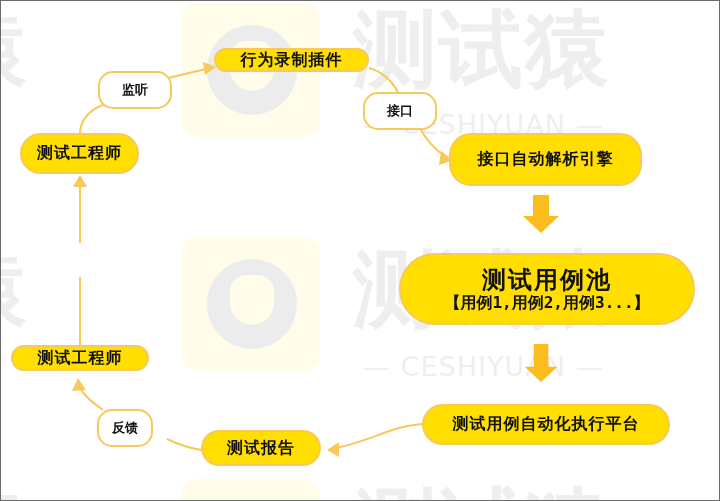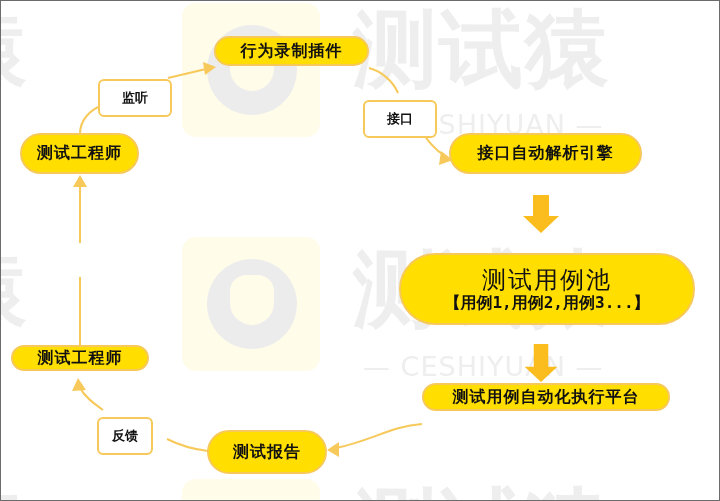--- a/index.html
+++ b/index.html
@@ -7,23 +7,23 @@
     .frame { position:absolute; left:0; top:0; width:718px; height:499px; border:1px solid #6b6b6b; box-sizing:content-box; background:#fff; overflow:hidden; }
     .wm-text { position:absolute; color:#eeeeee; font-weight:bold; white-space:nowrap; font-family:"DejaVu Sans",sans-serif; user-select:none; }
     .wm-big { font-size:84px; letter-spacing:2px; }
     .wm-small { font-size:27px; font-weight:normal; letter-spacing:1px; }
     .wm-logo { position:absolute; width:138px; height:134px; border-radius:14px; background:#fffcea; }
     .wm-logo .ring { position:absolute; left:25px; top:22px; width:90px; height:90px; border-radius:50%; background:#ececec; }
     .wm-logo .inner { position:absolute; left:48px; top:38px; width:44px; height:50px; border-radius:16px 16px 22px 22px; background:#fffcea; }
     svg.edges { position:absolute; left:0; top:0; width:720px; height:501px; }
     .node { position:absolute; box-sizing:border-box; display:flex; align-items:center; justify-content:center; background:#ffde00; border:2px solid #f7c95a; border-radius:22px; color:#111; font-weight:bold; white-space:nowrap; }
     .node span { font-size:16px; letter-spacing:1px; }
-    .label { position:absolute; box-sizing:border-box; display:flex; align-items:center; justify-content:center; background:#ffffff; border:2px solid #f7c95a; border-radius:6px; color:#111; font-size:13px; font-weight:bold; white-space:nowrap;margin-top:8px; }
+    .label { position:absolute; box-sizing:border-box; display:flex; align-items:center; justify-content:center; background:#ffffff; border:2px solid #f7c95a; border-radius:15px; color:#111; font-size:13px; font-weight:bold; white-space:nowrap; }
     .pool { position:absolute; left:398px; top:252px; width:296px; height:72px; box-sizing:border-box; background:#ffde00; border:2px solid #f7c95a; border-radius:36px; display:flex; flex-direction:column; align-items:center; justify-content:center; }
-    .pool .title { font-size:24px; font-weight:normal; color:#111; letter-spacing:2px; line-height:28px; }
+    .pool .title { font-size:24px; font-weight:bold; color:#111; letter-spacing:2px; line-height:28px; }
     .pool .sub { font-size:16px; font-weight:bold; color:#111; line-height:18px; font-family:"DejaVu Sans Mono","Liberation Mono",monospace; }
     .down-arrow { position:absolute; width:40px; height:40px; }
   </style>
 </head>
 <body>
 
 <div class="frame">
 
   <div class="wm-text wm-big" style="left:-58px;top:-8px;">猿</div>
   <div class="wm-text wm-big" style="left:352px;top:-8px;">测试猿</div>
@@ -69,34 +69,34 @@
     </g>
   </svg>
 
   <svg class="down-arrow" style="left:520px;top:193px;" viewBox="0 0 40 40">
     <polygon points="12,1 28,1 28,22 38,22 20,39 2,22 12,22" fill="#fbbd1e"></polygon>
   </svg>
   <svg class="down-arrow" style="left:520px;top:342px;" viewBox="0 0 40 44">
     <polygon points="12,1 28,1 28,26 38,26 20,43 2,26 12,26" fill="#fbbd1e"></polygon>
   </svg>
 
-  <div class="node" style="left:213px;top:35px;width:155px;height:30px;">
+  <div class="node" style="left:213px;top:47px;width:155px;height:24px;">
     <span>行为录制插件</span>
   </div>
-  <div class="node" style="left:448px;top:132px;width:193px;height:41px;">
+  <div class="node" style="left:448px;top:132px;width:193px;height:53px;">
     <span>接口自动解析引擎</span>
   </div>
   <div class="pool">
     <div class="title">测试用例池</div>
     <div class="sub">【用例1,用例2,用例3...】</div>
   </div>
-  <div class="node" style="left:421px;top:382px;width:248px;height:28px;">
+  <div class="node" style="left:421px;top:403px;width:248px;height:41px;">
     <span>测试用例自动化执行平台</span>
   </div>
-  <div class="node" style="left:206px;top:429px;width:120px;height:44px;align-items:center;">
+  <div class="node" style="left:200px;top:429px;width:120px;height:36px;align-items:center;">
     <span>测试报告</span>
   </div>
   <div class="node" style="left:10px;top:344px;width:138px;height:26px;">
     <span>测试工程师</span>
   </div>
   <div class="node" style="left:19px;top:132px;width:119px;height:41px;">
     <span>测试工程师</span>
   </div>
 
   <div class="label" style="left:97px;top:70px;width:74px;height:38px;">监听</div>

